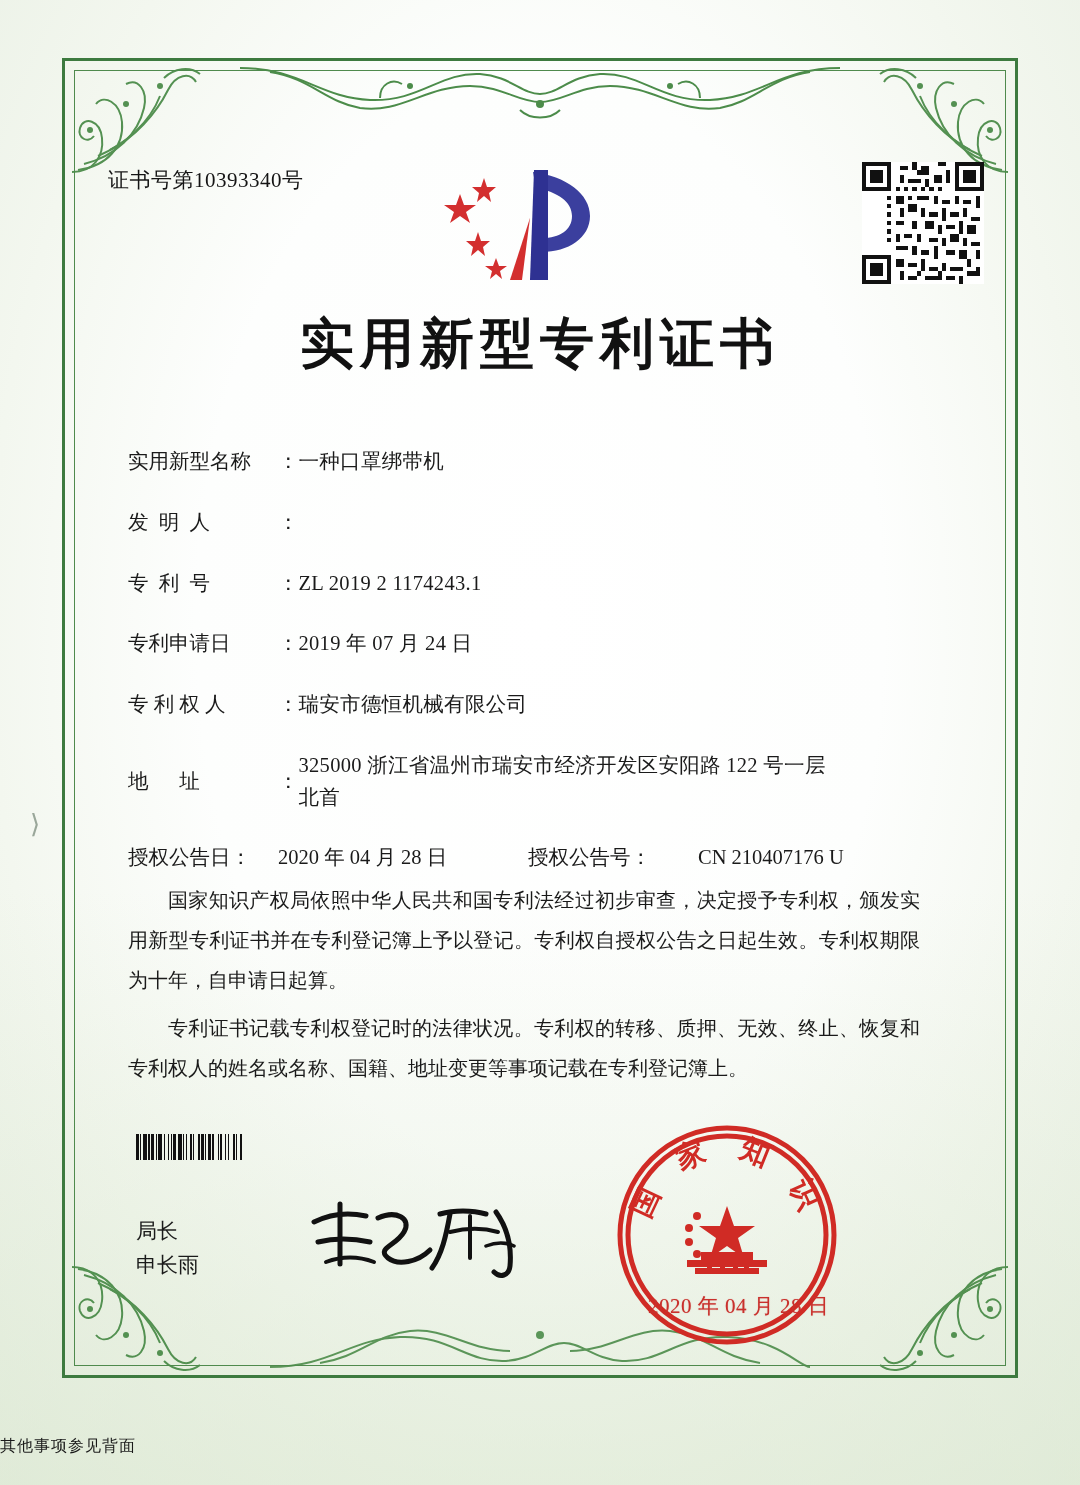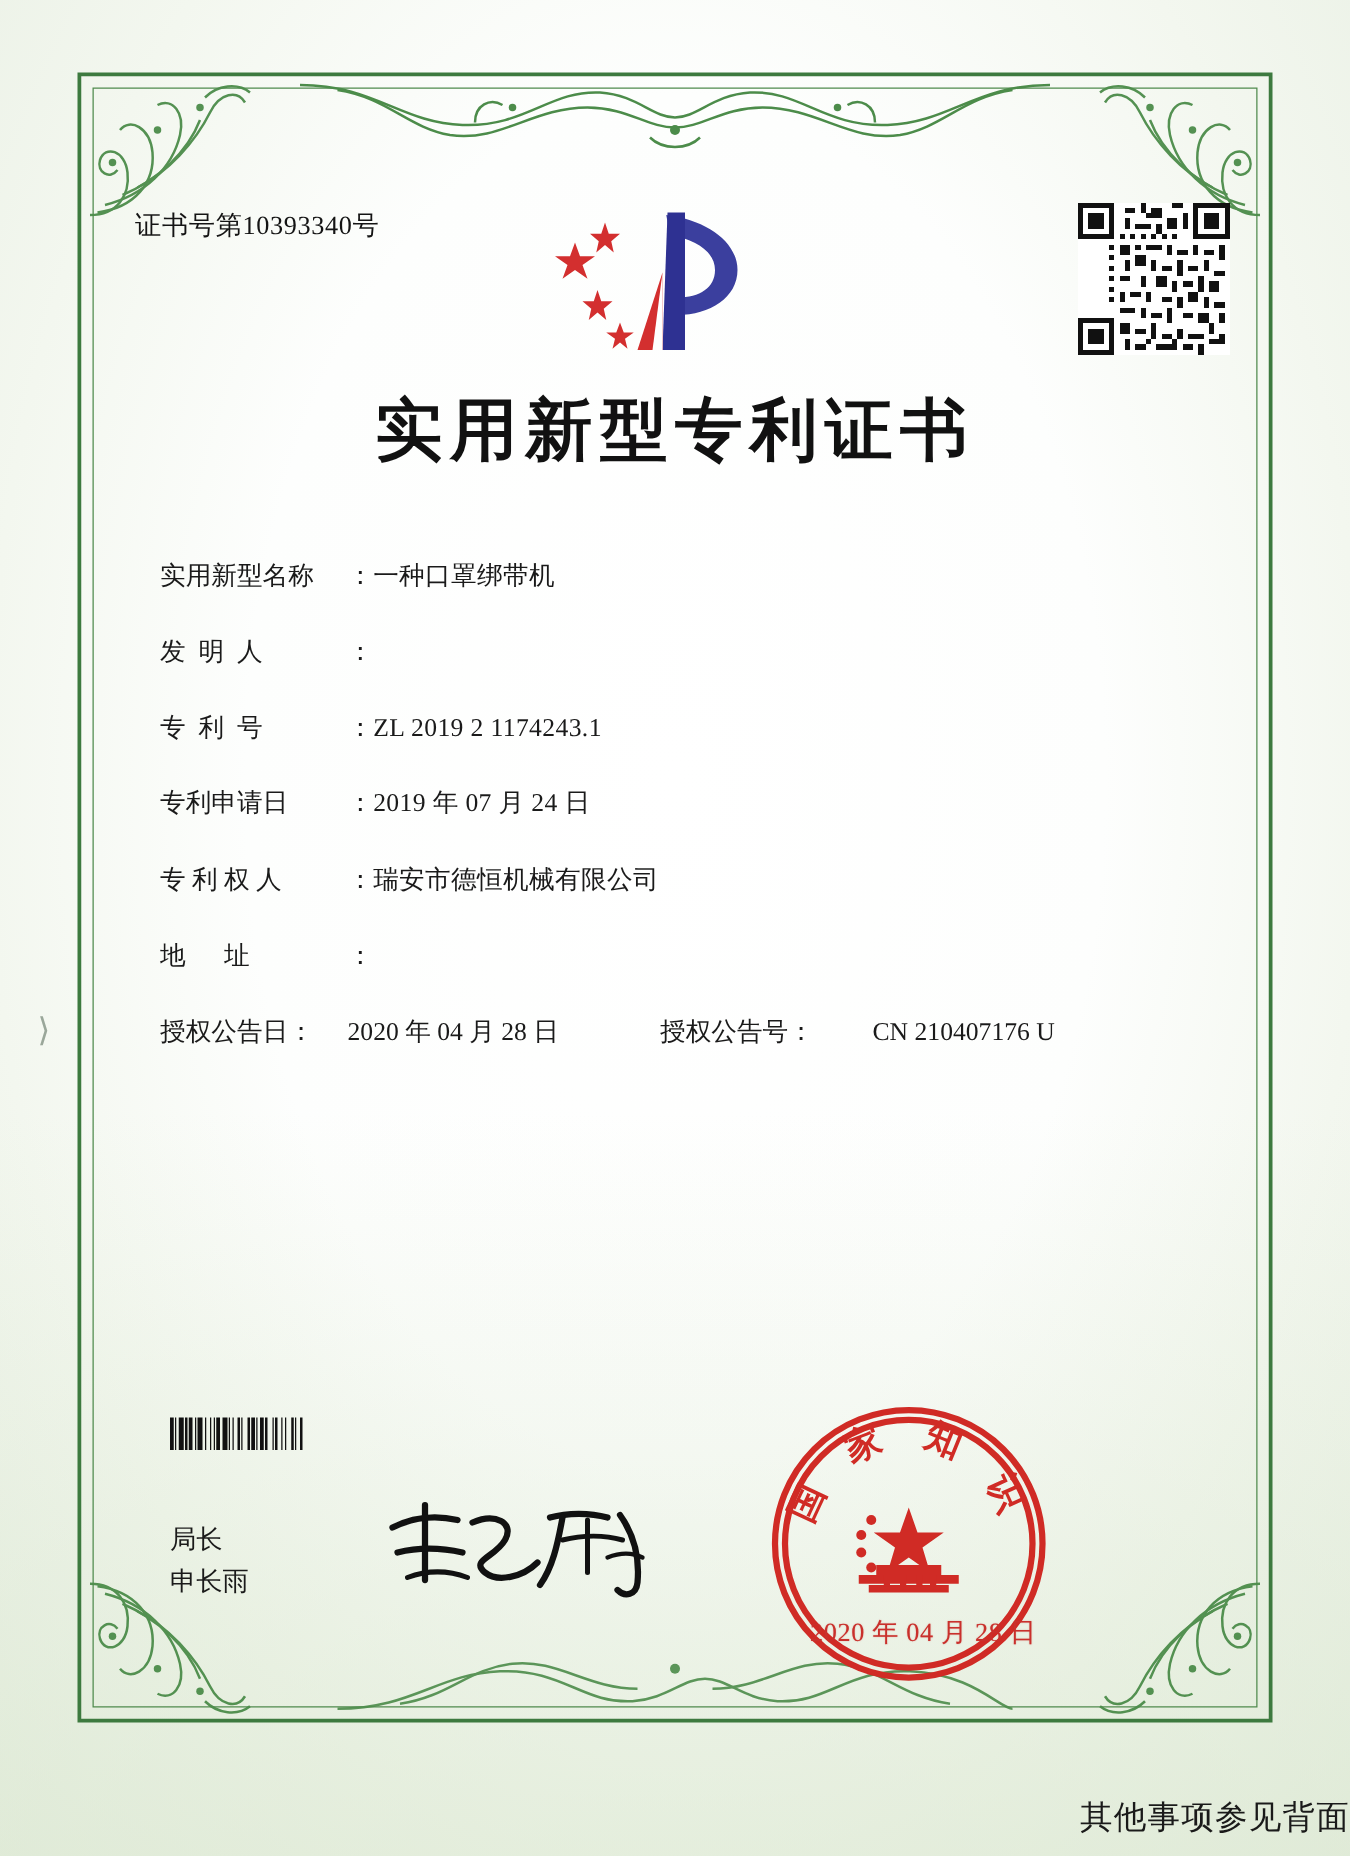--- a/index.html
+++ b/index.html
@@ -233,22 +233,22 @@
     position: absolute;
     left: 0; right: 0;
     top: 1368px;
     text-align: center;
     font-size: 20px;
   }
   .back-note {
     position: absolute;
     left: 0; right: 0;
     top: 1436px;
-    text-align: right;
-    font-size: 26px;
+    text-align: left;
+    font-size: 16px;
     letter-spacing: 1px;
   }
 
   
   .edge-mark {
     position: absolute;
     left: 30px;
     top: 812px;
     width: 18px;
     height: 34px;
@@ -497,31 +497,39 @@
 
     <div class="field-row">
       <div class="field-label">专 利 权 人</div>
       <div class="field-colon">：</div>
       <div class="field-value">瑞安市德恒机械有限公司</div>
     </div>
 
     <div class="field-row">
       <div class="field-label">地      址</div>
       <div class="field-colon">：</div>
+      <div class="field-value">
+        <span>325000 浙江省温州市瑞安市经济开发区安阳路 122 号一层</span>
+        <span class="l2">北首</span>
+      </div>
     </div>
 
     <div class="row-inline">
       <div class="seg1-label"><span>授权公告日</span>：</div>
       <div class="seg1-val">2020 年 04 月 28 日</div>
       <div class="seg2-label"><span>授权公告号</span>：</div>
       <div class="seg2-val">CN 210407176 U</div>
     </div>
 
   </div>
 
+  <div class="body-text">
+    <p>国家知识产权局依照中华人民共和国专利法经过初步审查，决定授予专利权，颁发实用新型专利证书并在专利登记簿上予以登记。专利权自授权公告之日起生效。专利权期限为十年，自申请日起算。</p>
+    <p>专利证书记载专利权登记时的法律状况。专利权的转移、质押、无效、终止、恢复和专利权人的姓名或名称、国籍、地址变更等事项记载在专利登记簿上。</p>
+  </div>
 
   <div class="barcode" id="barcode">
       <i style="width: 3px;"></i>
       <i style="width: 1px; background: transparent;"></i>
       <i style="width: 1px;"></i>
       <i style="width: 2px; background: transparent;"></i>
       <i style="width: 4px;"></i>
       <i style="width: 1px; background: transparent;"></i>
       <i style="width: 2px;"></i>
       <i style="width: 1px; background: transparent;"></i>

